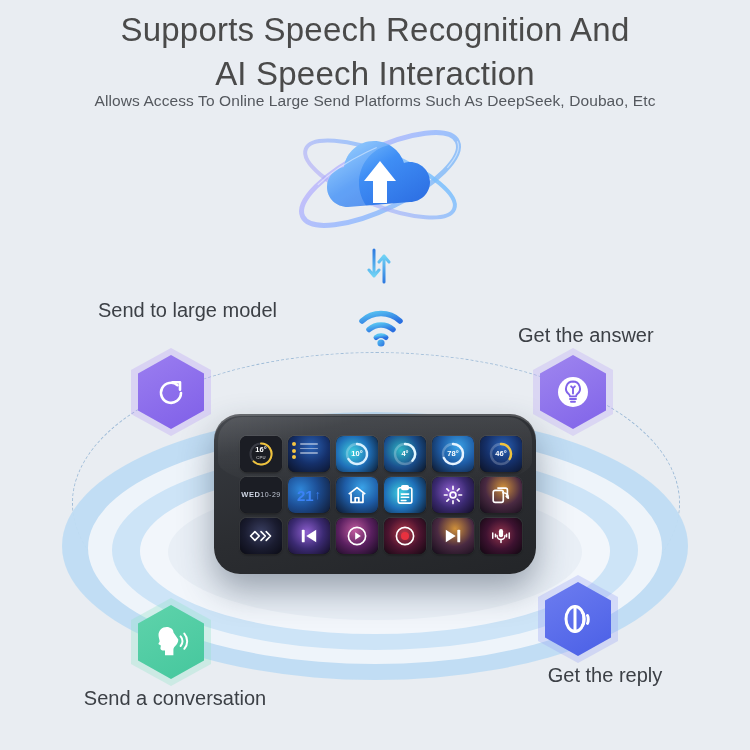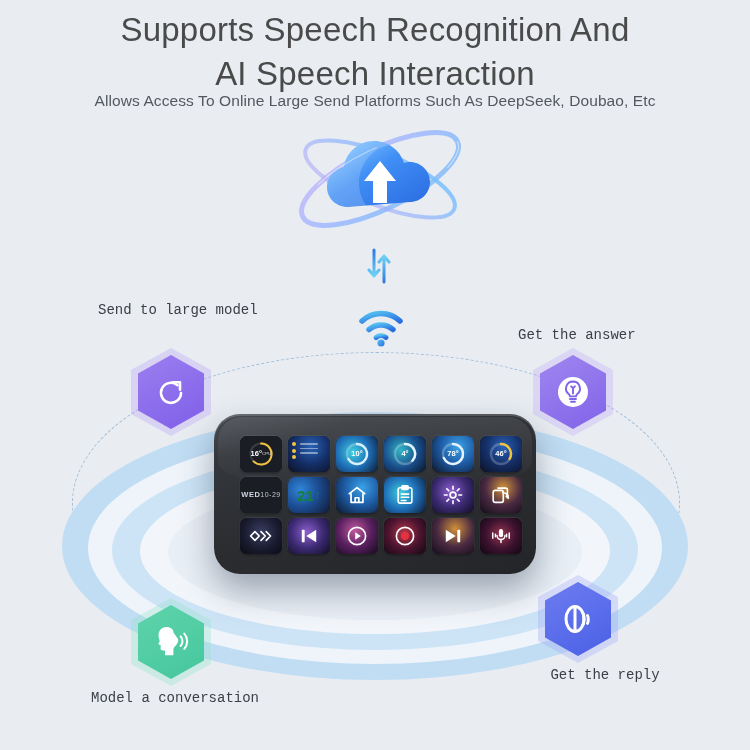--- a/index.html
+++ b/index.html
@@ -83,21 +83,21 @@
 
   #hex-mic{left:138px;top:605px;}
   #hex-mic .hexbg{background:linear-gradient(150deg,#5fd3ab,#45c79d);}
   #hex-mic .hexglow{background:#8fe2c6;}
 
   #hex-speaker{left:545px;top:582px;}
   #hex-speaker .hexbg{background:linear-gradient(150deg,#6d7df0,#4a5fe6);}
   #hex-speaker .hexglow{background:#9aa6f5;}
 
   
-  .lbl{position:absolute;font-size:14px;line-height:21px;color:#3c4046;font-family:Liberation Mono, monospace;}
+  .lbl{position:absolute;font-size:20px;line-height:21px;color:#3c4046;}
   #lbl-send{left:98px;top:300px;width:200px;text-align:left;}
   #lbl-answer{left:518px;top:325px;width:230px;text-align:left;}
   #lbl-mic{left:30px;top:688px;width:290px;text-align:center;}
   #lbl-speaker{left:480px;top:665px;width:250px;text-align:center;}
   .lbl span{display:block;}
 
   
   #device{
     position:absolute;left:214px;top:414px;width:322px;height:160px;
     border-radius:26px;
@@ -135,31 +135,31 @@
   .bg-dark{background:radial-gradient(circle at 50% 40%,#3a3f62 0%,#1a1c30 55%,#0a0b14 100%);}
   .bg-pink{background:radial-gradient(circle at 45% 35%,#c05a9e 0%,#5a2060 50%,#140a1c 100%);}
   .bg-red{background:radial-gradient(circle at 48% 42%,#b83a4a 0%,#4d1430 52%,#120810 100%);}
   .bg-amber{background:radial-gradient(circle at 55% 30%,#d0913a 0%,#4a2a42 52%,#130b18 100%);}
   .bg-maroon{background:radial-gradient(circle at 50% 45%,#96354e 0%,#3d1230 52%,#100710 100%);}
   .bg-teal{background:radial-gradient(circle at 40% 40%,#2fb6c6 0%,#1a4e8c 52%,#0b1424 100%);}
 
   .gauge{position:relative;width:26px;height:26px;}
   .gauge svg{position:absolute;left:0;top:0;}
   .gauge .gv{
-    position:absolute;inset:0;display:flex;flex-direction:row;
+    position:absolute;inset:0;display:flex;flex-direction:column;
     align-items:center;justify-content:center;color:#fff;
     font-size:7.5px;font-weight:700;line-height:8px;
   }
   .gauge .gu{font-size:4.2px;font-weight:400;opacity:.85;letter-spacing:.2px;}
 
   .datetile{display:flex;flex-direction:row;align-items:center;justify-content:center;
             color:#cfd6e4;font-size:7.5px;line-height:10px;letter-spacing:.5px;font-weight:600;text-align:center;}
   .datetile .dd{font-size:7px;font-weight:400;opacity:.9;}
 
-  .numtile{display:flex;align-items:flex-start;justify-content:center;color:#15803d;
+  .numtile{display:flex;align-items:flex-start;justify-content:center;color:#3b82f6;
            font-size:15px;font-weight:700;}
   .numtile .arr{font-size:13px;margin-left:1px;font-weight:400;}
 
   .dots{position:absolute;left:4px;top:6px;display:flex;flex-direction:column;gap:2.5px;}
   .dots i{display:block;width:4px;height:4px;border-radius:50%;background:#f5c542;}
   .lines{position:absolute;left:12px;top:7px;display:flex;flex-direction:column;gap:3px;}
   .lines i{display:block;width:18px;height:1.5px;background:rgba(255,255,255,.45);border-radius:1px;}
 </style>
 </head>
 <body>
@@ -522,20 +522,20 @@
 
   <div class="lbl" id="lbl-send">
     <span>Send to large model</span>
   </div>
 
   <div class="lbl" id="lbl-answer">
     <span>Get the answer</span>
   </div>
 
   <div class="lbl" id="lbl-mic">
-    <span>Model a conversation</span>
+    <span>Send a conversation</span>
   </div>
 
   <div class="lbl" id="lbl-speaker">
     <span>Get the reply</span>
   </div>
 
 </div>
 
 </body></html>

